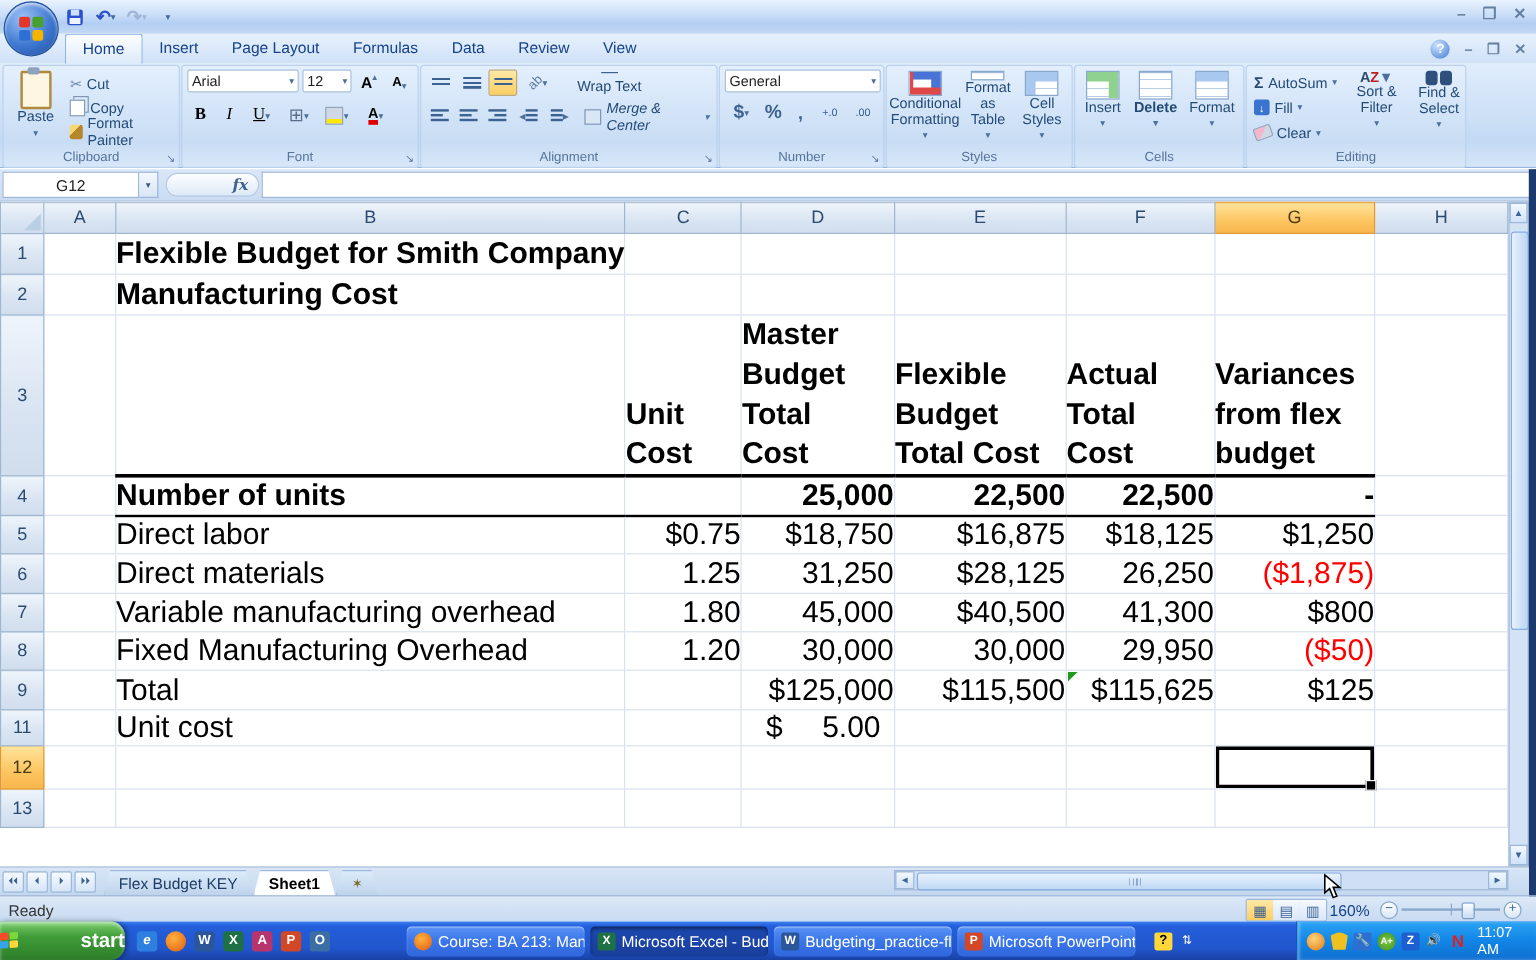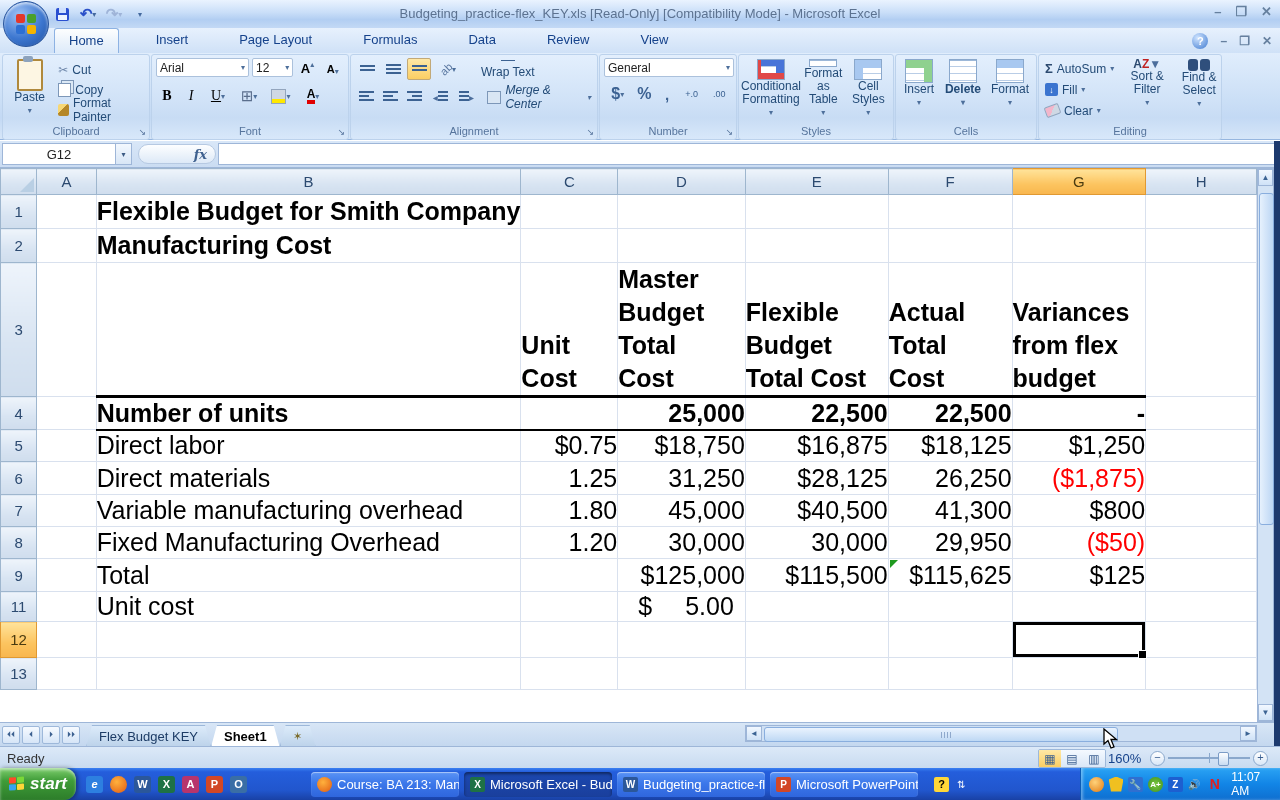--- a/index.html
+++ b/index.html
@@ -31,21 +31,21 @@
   .mini-caret{font-size:8px;color:#44699e;}
   .title-text{position:absolute;left:0;right:0;top:6px;text-align:center;
     font-size:13px;color:#5c7290;}
   .winbtns{position:absolute;right:8px;top:4px;display:flex;gap:14px;color:#66809f;
     font-size:13px;font-weight:bold;}
   .winbtns span{cursor:default;}
 
   
   .tabrow{position:absolute;left:0;top:28px;width:1280px;height:25px;
     background:linear-gradient(#e7f1fd,#cfe1f7);}
-  .tabs{position:absolute;left:54px;top:0;height:25px;display:flex;gap:23px;}
+  .tabs{position:absolute;left:54px;top:0;height:25px;display:flex;}
   .rtab{padding:4px 14px 0 14px;font-size:13px;color:#15428b;height:21px;}
   .rtab.active{background:linear-gradient(#fdfefe,#e8f1fb 60%,#dceafa);
     border:1px solid #8db2e3;border-bottom:none;border-radius:3px 3px 0 0;margin-top:0px;}
   .tabrow .winbtns2{position:absolute;right:8px;top:5px;display:flex;gap:12px;align-items:center;
     color:#66809f;font-size:12px;font-weight:bold;}
   .helpball{width:16px;height:16px;border-radius:50%;background:radial-gradient(circle at 35% 30%,#cfe4ff,#3f7ad0);
     color:#fff;font-size:11px;text-align:center;line-height:16px;font-weight:bold;}
 
   
   .ribbon{position:absolute;left:0;top:53px;width:1280px;height:87px;
@@ -174,25 +174,25 @@
     background:linear-gradient(#fff,#d9e7f7);}
   .zminus{left:0;}.zplus{right:0;}
   .ztrack{position:absolute;left:18px;right:18px;top:7px;height:2px;background:#8aa8cc;}
   .ztick{position:absolute;left:50%;top:3px;width:1px;height:10px;background:#8aa8cc;}
   .zthumb{position:absolute;left:58%;top:2px;width:9px;height:12px;border-radius:2px;
     background:linear-gradient(#fdfeff,#c8dcf2);border:1px solid #7b9cc6;}
 
   
   .taskbar{position:absolute;left:0;top:768px;width:1280px;height:32px;
     background:linear-gradient(#3a80f2,#245edc 12%,#2156cd 70%,#1941a5);display:flex;align-items:center;}
-  .startbtn{width:76px;height:32px;border-radius:0 12px 12px 0;
+  .startbtn{width:104px;height:32px;border-radius:0 12px 12px 0;
     background:linear-gradient(#7ece6d,#3f9c38 40%,#2d7d2a);
     box-shadow:inset 0 2px 3px rgba(255,255,255,.5),2px 0 4px rgba(0,0,0,.4);
-    color:#fff;font-weight:bold;font-style:italic;font-size:17px;
-    display:flex;align-items:center;justify-content:center;gap:5px;}
+    color:#fff;font-weight:bold;font-size:17px;
+    display:flex;align-items:center;justify-content:space-between;gap:5px;}
   .winflag{width:16px;height:14px;display:grid;grid-template-columns:7px 7px;grid-template-rows:6px 6px;gap:1px;transform:skewY(-4deg);}
   .winflag i{display:block;border-radius:1px;}
   .winflag i:nth-child(1){background:#ff4a2a;}
   .winflag i:nth-child(2){background:#7ad838;}
   .winflag i:nth-child(3){background:#35a4f0;}
   .winflag i:nth-child(4){background:#ffd738;}
   .qlaunch{display:flex;align-items:center;gap:7px;margin-left:10px;margin-right:6px;}
   .ql{width:17px;height:17px;border-radius:3px;font-size:11px;font-weight:bold;color:#fff;
     display:flex;align-items:center;justify-content:center;}
   .taskbtns{display:flex;gap:5px;margin-left:58px;}
@@ -227,21 +227,20 @@
         <span class="mini-caret">▾</span>
       </span>
     <span class="qbtn">
         <span class="redo">↷</span>
         <span class="mini-caret" style="color:#9fb4d8">▾</span>
       </span>
     <span class="qbtn">
         <span class="mini-caret">▾</span>
       </span>
   </div>
-  <div class="title-text">Budgeting_practice-flex_KEY.xls  [Read-Only]  [Compatibility Mode] - Microsoft Excel</div>
   <div class="winbtns">
     <span>–</span>
     <span>❐</span>
     <span>✕</span>
   </div>
 </div>
 <div class="officeball">
     <div class="oflower">
       <i></i>
       <i></i>

